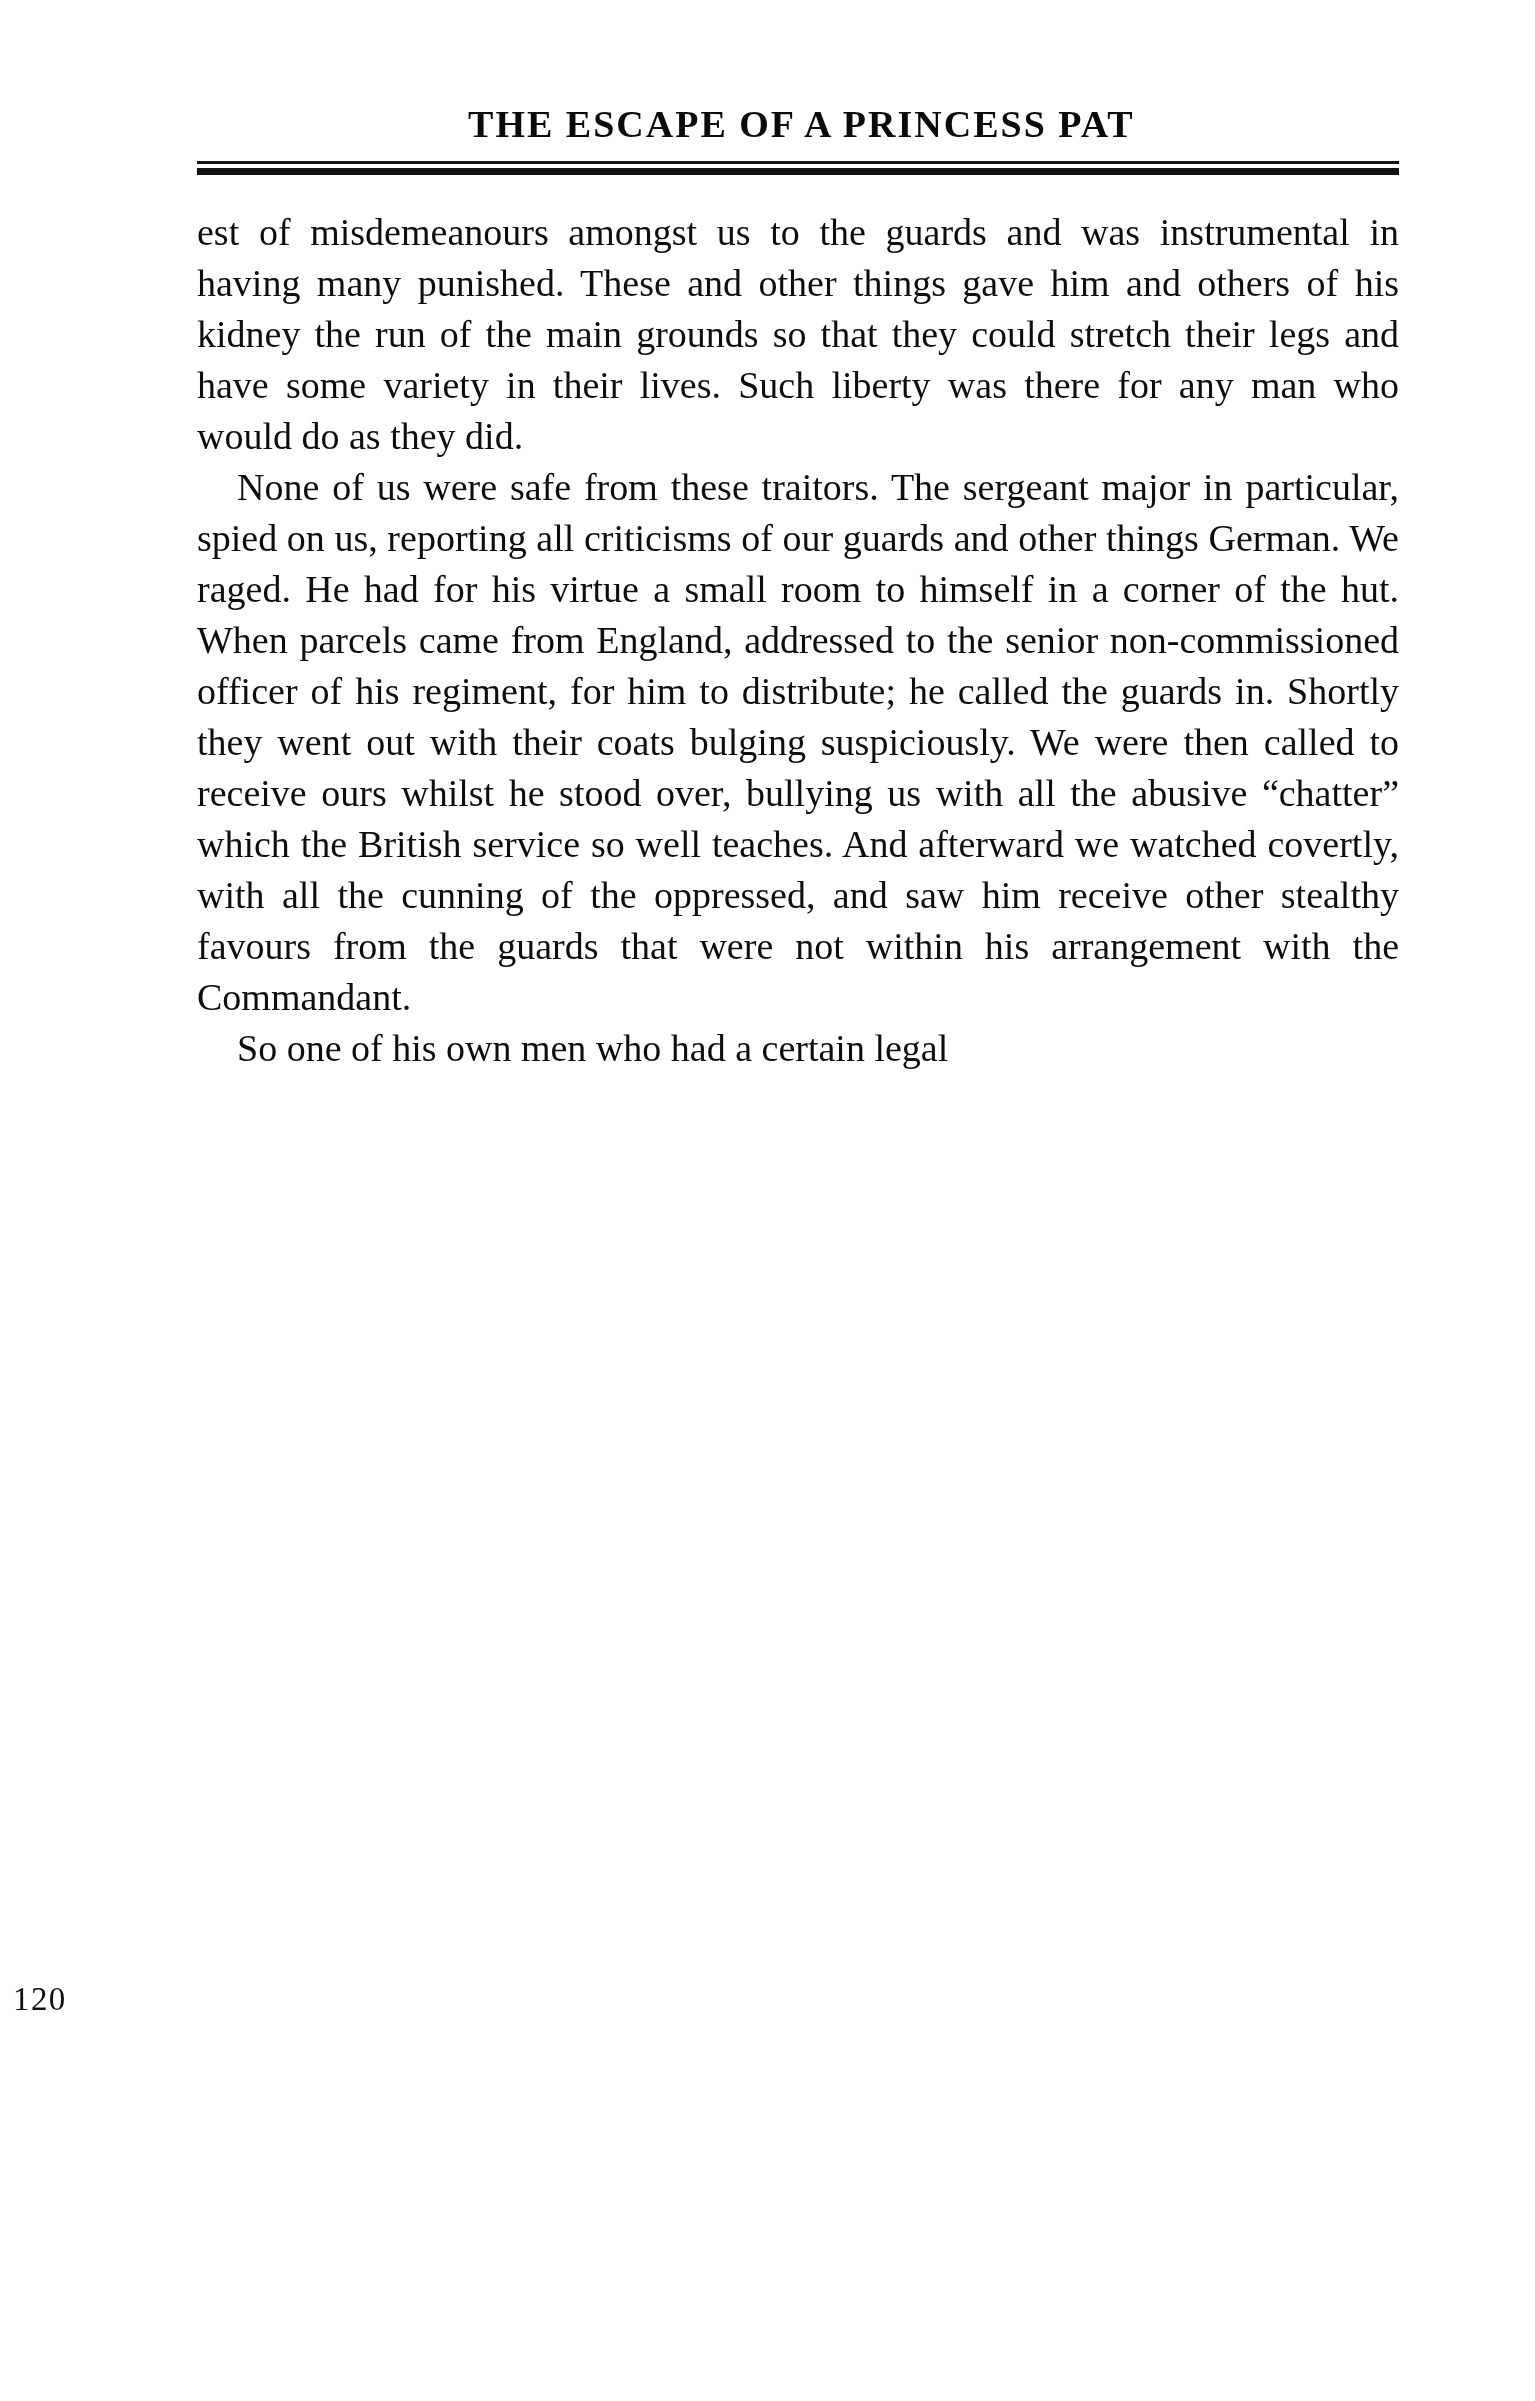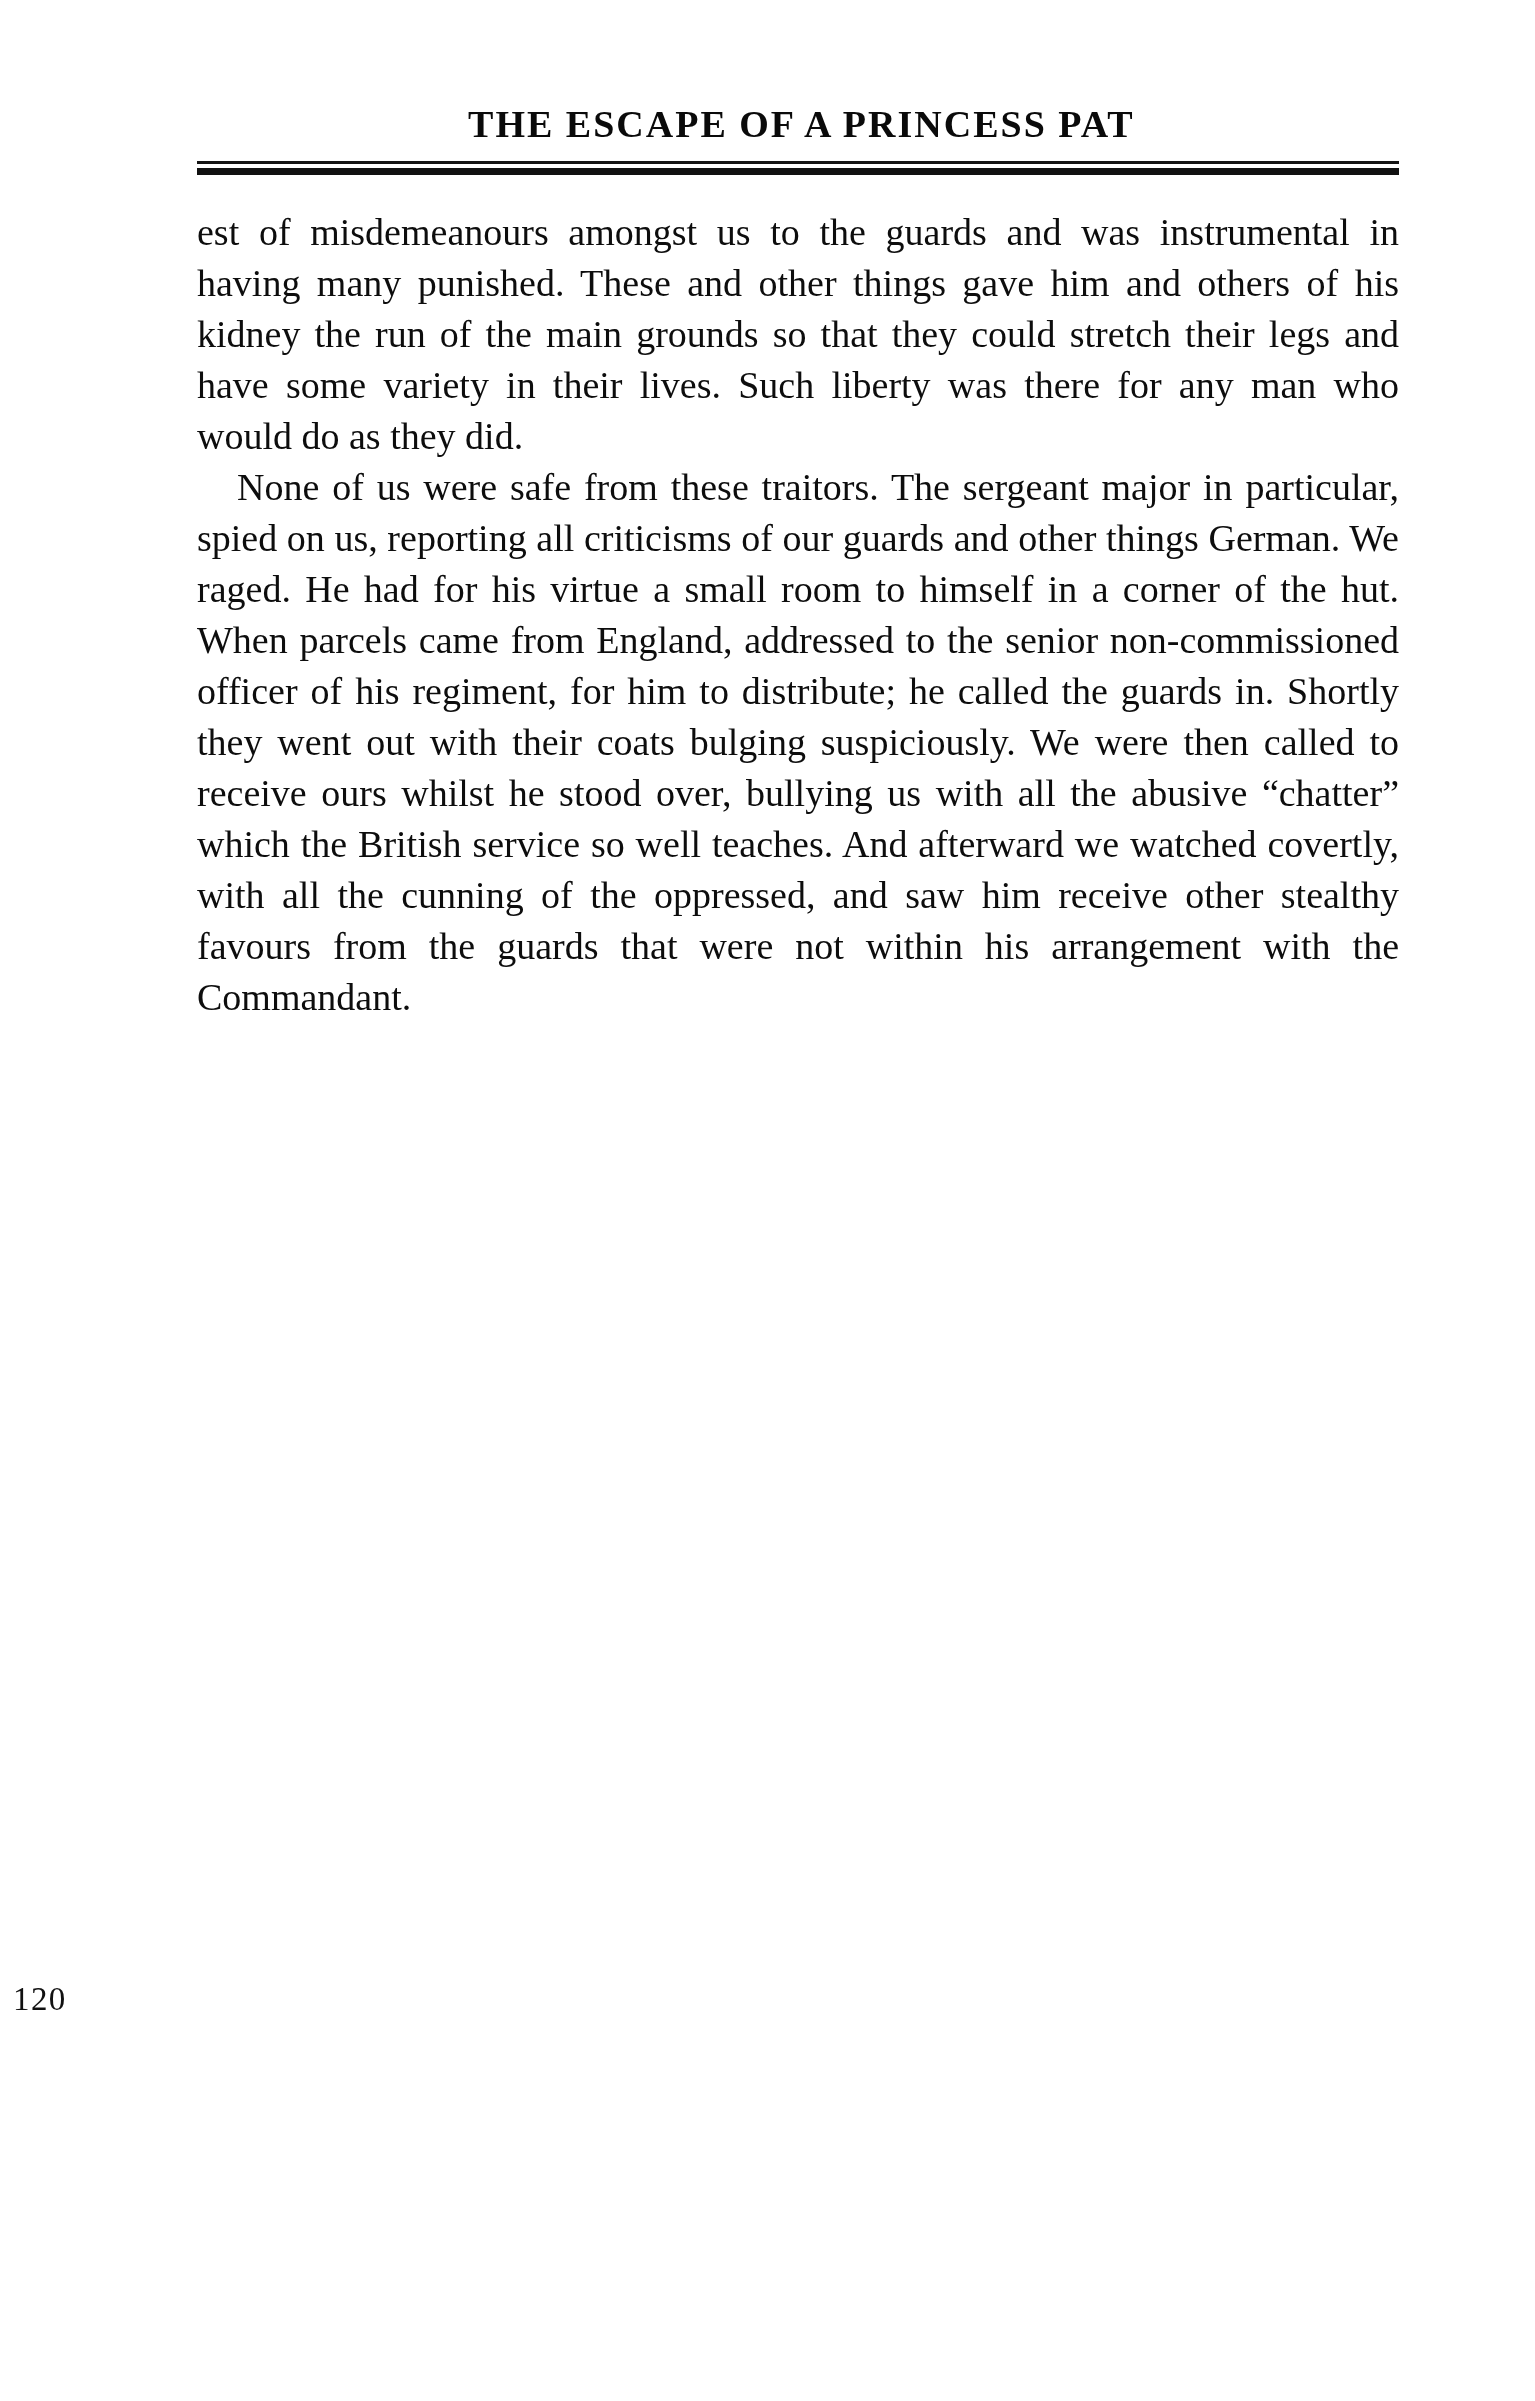--- a/index.html
+++ b/index.html
@@ -92,20 +92,21 @@
 
     <div class="rule-group">
       <div class="rule-thin"></div>
       <div class="rule-gap"></div>
       <div class="rule-thick"></div>
     </div>
 
     <div class="body-text">
       <p>est of misdemeanours amongst us to the guards and was instrumental in having many punished.  These and other things gave him and others of his kidney the run of the main grounds so that they could stretch their legs and have some variety in their lives.  Such liberty was there for any man who would do as they did.</p>
       <p class="indent">None of us were safe from these traitors.  The sergeant major in particular, spied on us, reporting all criticisms of our guards and other things German.  We raged.  He had for his virtue a small room to himself in a corner of the hut.  When parcels came from England, addressed to the senior non-commissioned officer of his regiment, for him to distribute; he called the guards in.  Shortly they went out with their coats bulging suspiciously.  We were then called to receive ours whilst he stood over, bullying us with all the abusive “chatter” which the British service so well teaches.  And afterward we watched covertly, with all the cunning of the oppressed, and saw him receive other stealthy favours from the guards that were not within his arrangement with the Commandant.</p>
+      <p class="indent last">So one of his own men who had a certain legal</p>
     </div>
 
   </div>
 
   <div class="folio">120</div>
 
 </div>
 
 
 </body></html>

